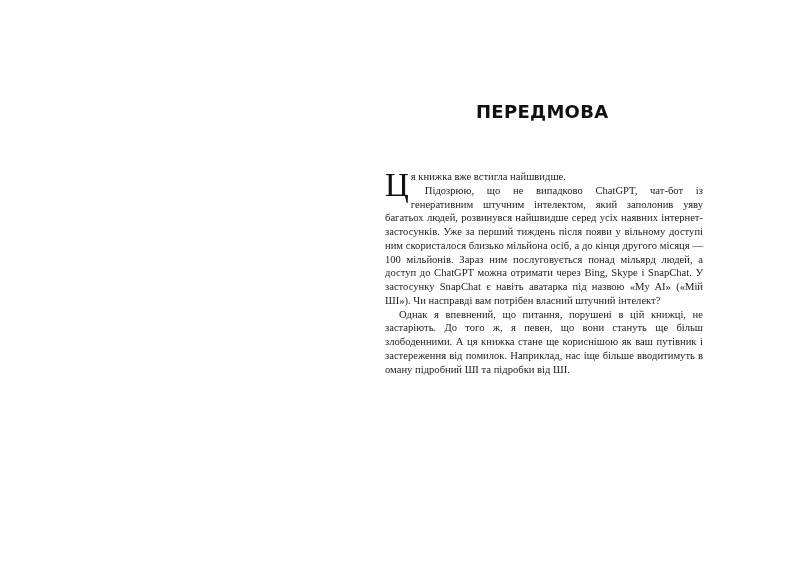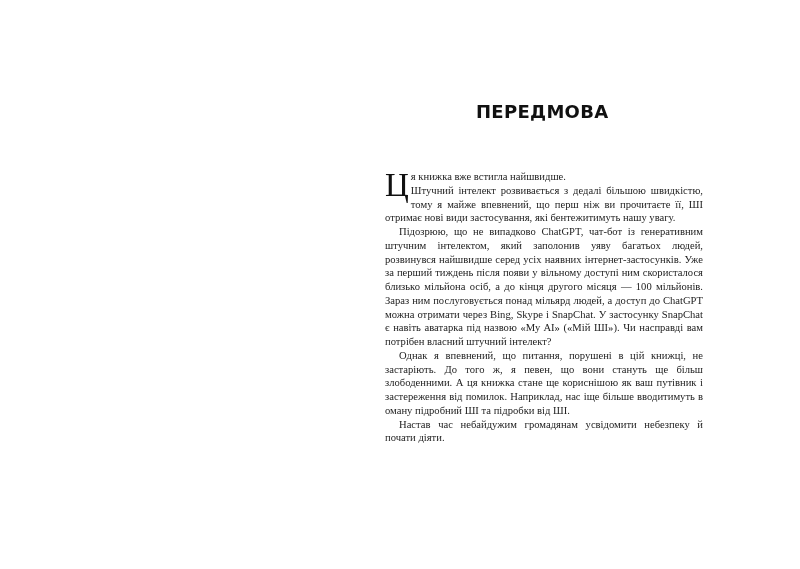--- a/index.html
+++ b/index.html
@@ -76,20 +76,19 @@
 <body>
 
 <div class="spread">
   <div class="page-left"></div>
 
   <div class="page-right">
     <h1 class="chapter-title">ПЕРЕДМОВА</h1>
 
     <div class="body-text">
       <p class="first">
-        <span class="dropcap">Ц</span><span>я книжка вже встигла найшвидше.</span><br><span>Штучний інтелект розвивається з дедалі більшою швидкістю, тому я майже впевнений, що перш ніж ви прочитаєте її, ШІ отримає нові види застосування, які бентежитимуть нашу увагу.</span>
+        <span class="dropcap">Ц</span><span>я книжка вже встигла найшвидше.</span><br>
       </p>
       <p>Підозрюю, що не випадково ChatGPT, чат-бот із генеративним штучним інтелектом, який заполонив уяву багатьох людей, розвинувся найшвидше серед усіх наявних інтернет-застосунків. Уже за перший тиждень після появи у вільному доступі ним скористалося близько мільйона осіб, а до кінця другого місяця — 100 мільйонів. Зараз ним послуговується понад мільярд людей, а доступ до ChatGPT можна отримати через Bing, Skype і SnapChat. У застосунку SnapChat є навіть аватарка під назвою «My AI» («Мій ШІ»). Чи насправді вам потрібен власний штучний інтелект?</p>
       <p>Однак я впевнений, що питання, порушені в цій книжці, не застаріють. До того ж, я певен, що вони стануть ще більш злободенними. А ця книжка стане ще кориснішою як ваш путівник і застереження від помилок. Наприклад, нас іще більше вводитимуть в оману підробний ШІ та підробки від ШІ.</p>
-      <p>Настав час небайдужим громадянам усвідомити небезпеку й почати діяти.</p>
     </div>
   </div>
 </div>
 
 </body></html>

